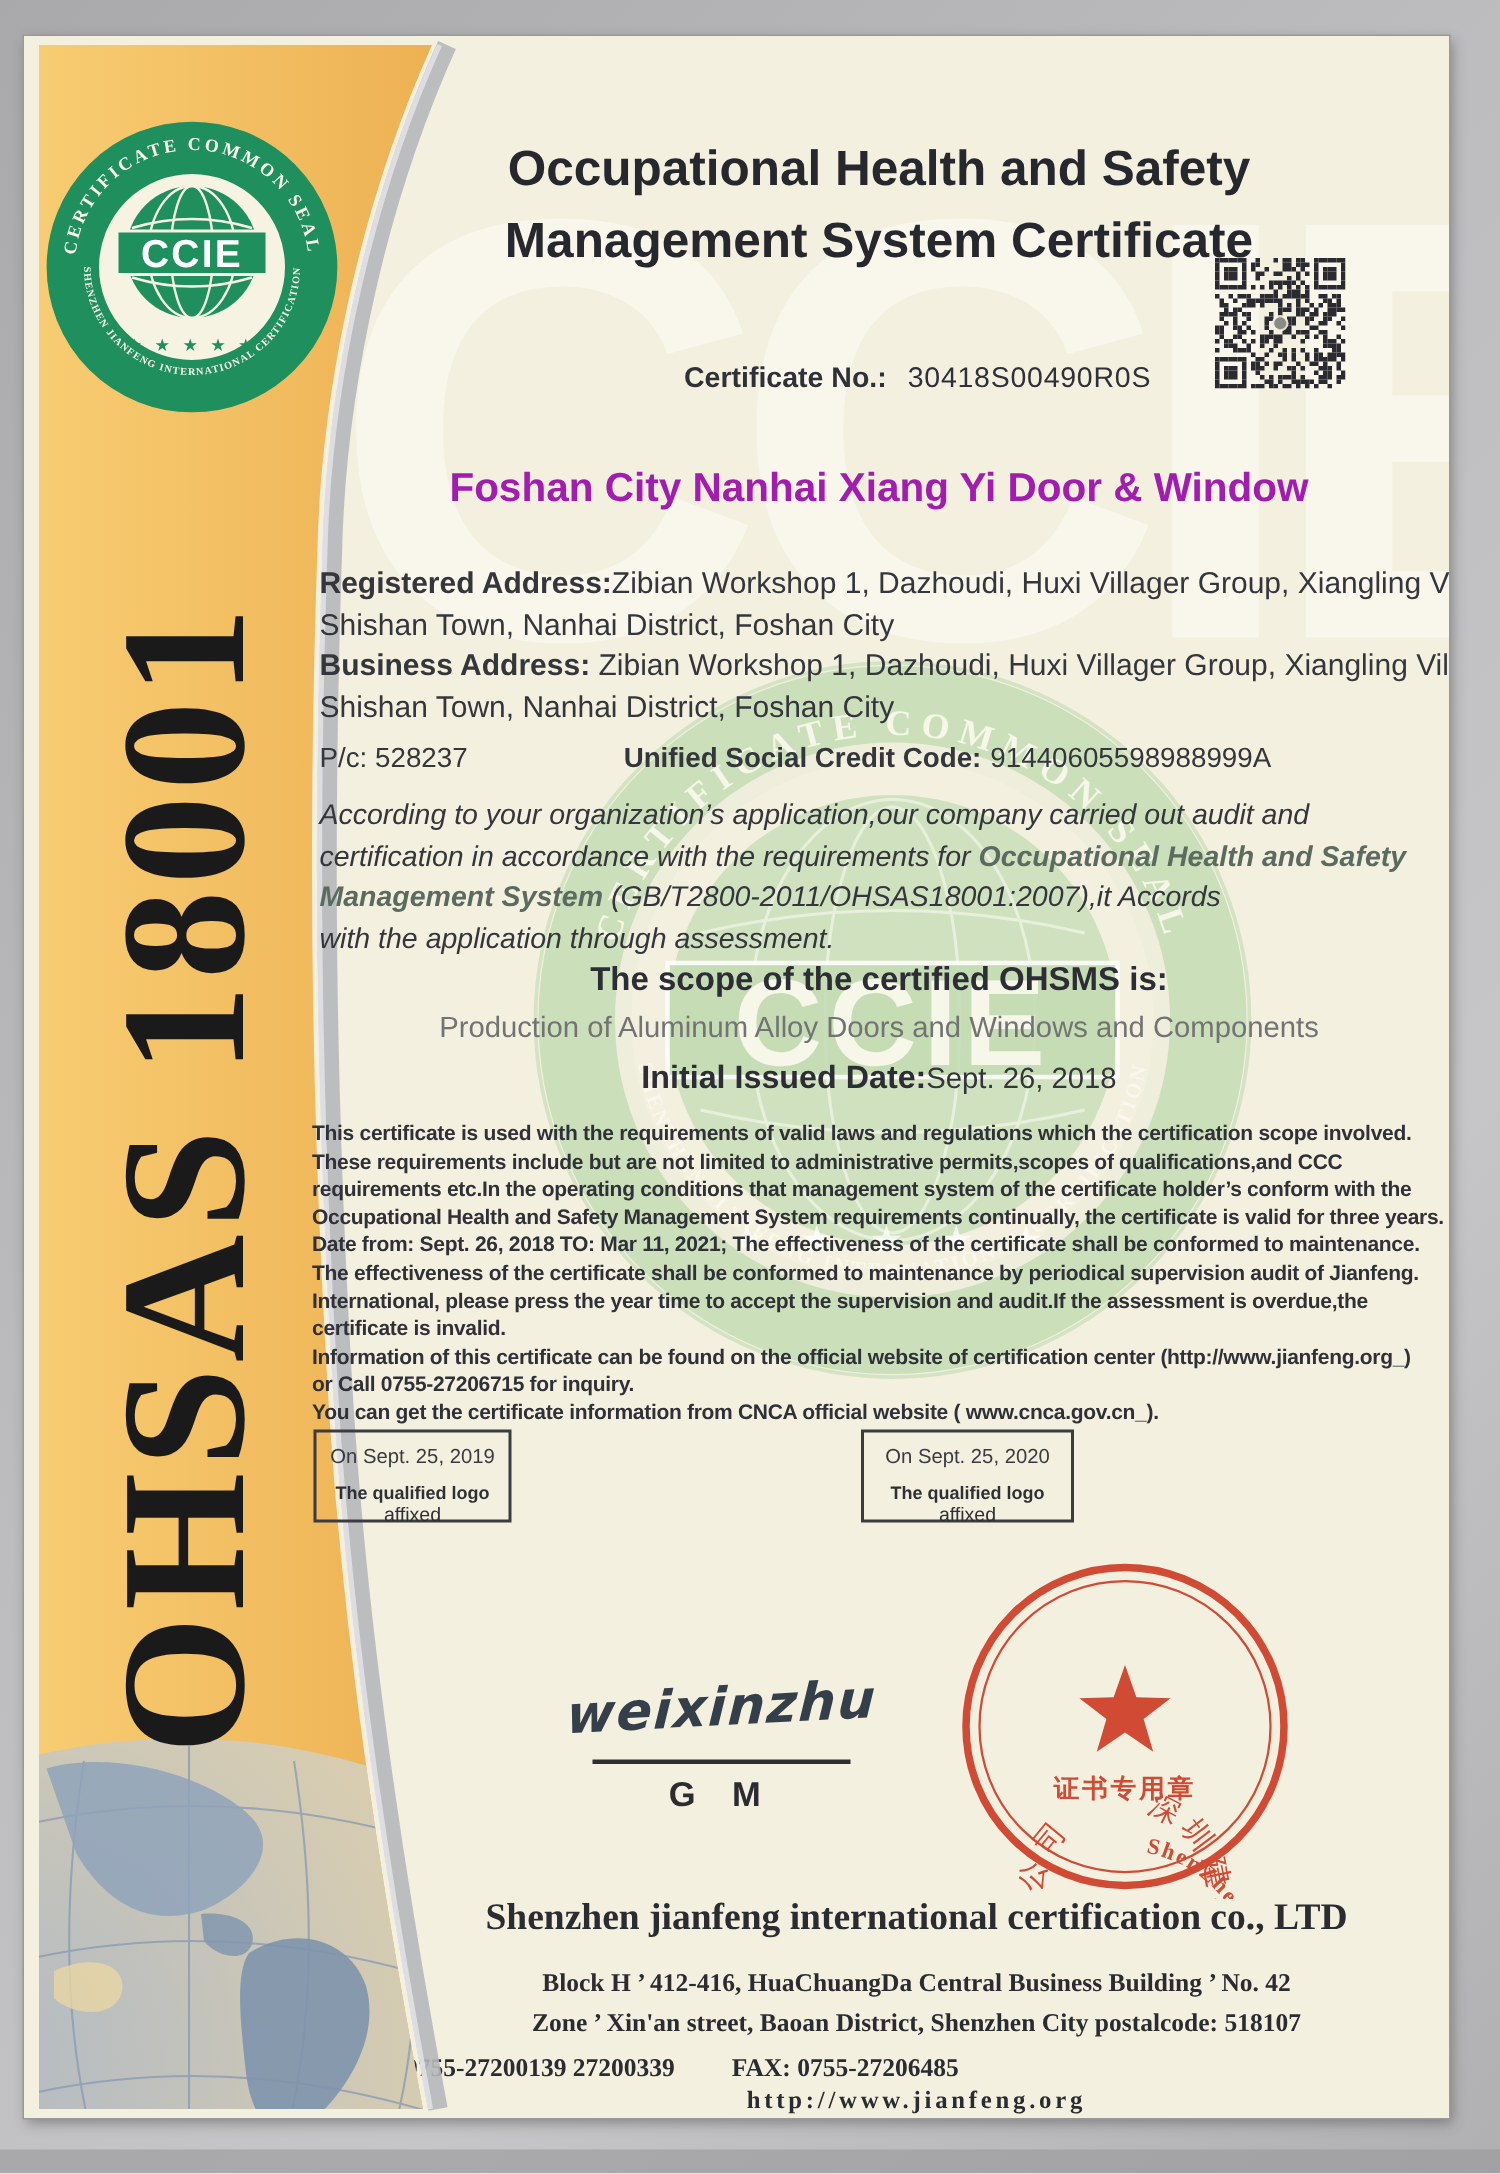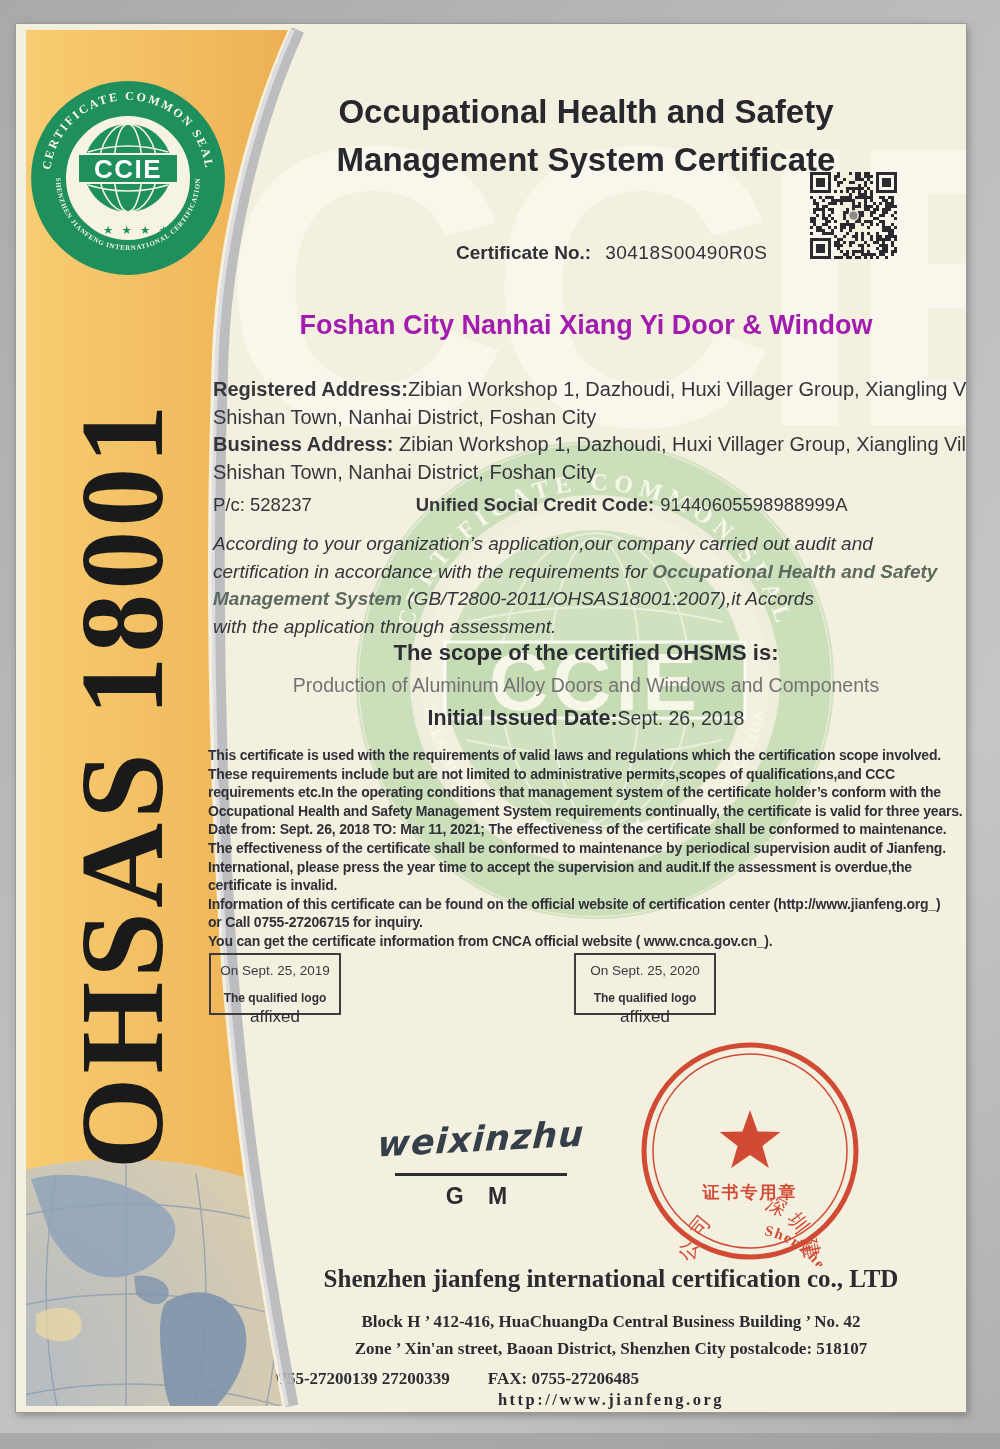--- a/index.html
+++ b/index.html
@@ -41,21 +41,21 @@
   #issued{left:230px;top:682px;width:680px;text-align:center;font-size:19.5px;}
   #issued .lbl{font-weight:bold;font-size:21.5px;color:#2d2e35;}
   #fineprint{left:192px;top:722px;width:752px;font-size:14px;line-height:18.6px;font-weight:700;
     letter-spacing:-0.2px;color:#303138;white-space:nowrap;}
   #fineprint .xb{font-weight:800;}
   .datebox{border:2px solid #3c3c40;height:52px;width:138px;text-align:center;padding-top:6px;box-sizing:content-box;background:transparent;}
   #box1{left:193px;top:929px;width:128px;}
   #box2{left:558px;top:929px;}
   .datebox .d{font-size:13.5px;color:#3a3b41;margin-top:2px;}
   .datebox .n{font-size:12px;font-weight:700;color:#2f3036;margin-top:9px;}
-  .datebox .n .big{font-size:17px;font-weight:400;}
+  .datebox .n .big{font-size:13px;font-weight:400;}
   #sig{left:330px;top:1095px;width:270px;text-align:center;z-index:3;}
   #sig-name{font-family:"DejaVu Sans",sans-serif;font-style:italic;font-weight:bold;font-size:35px;
     color:#343f4a;transform:rotate(-3deg) skewX(-6deg);letter-spacing:1px;}
   #sig-line{width:172px;height:2.5px;background:#2e2e30;margin:14px auto 7px auto;}
   #sig-title{font-size:23px;font-weight:bold;letter-spacing:9px;color:#2b2c31;}
   .serif{font-family:"Liberation Serif",serif;font-weight:bold;color:#2b2c31;}
   #f-company{left:210px;top:1241px;width:770px;text-align:center;font-size:25px;}
   #f-addr1{left:210px;top:1288px;width:770px;text-align:center;font-size:17px;}
   #f-addr2{left:210px;top:1315px;width:770px;text-align:center;font-size:17px;}
   #f-tel{left:210px;top:1345px;width:770px;font-size:17px;}

